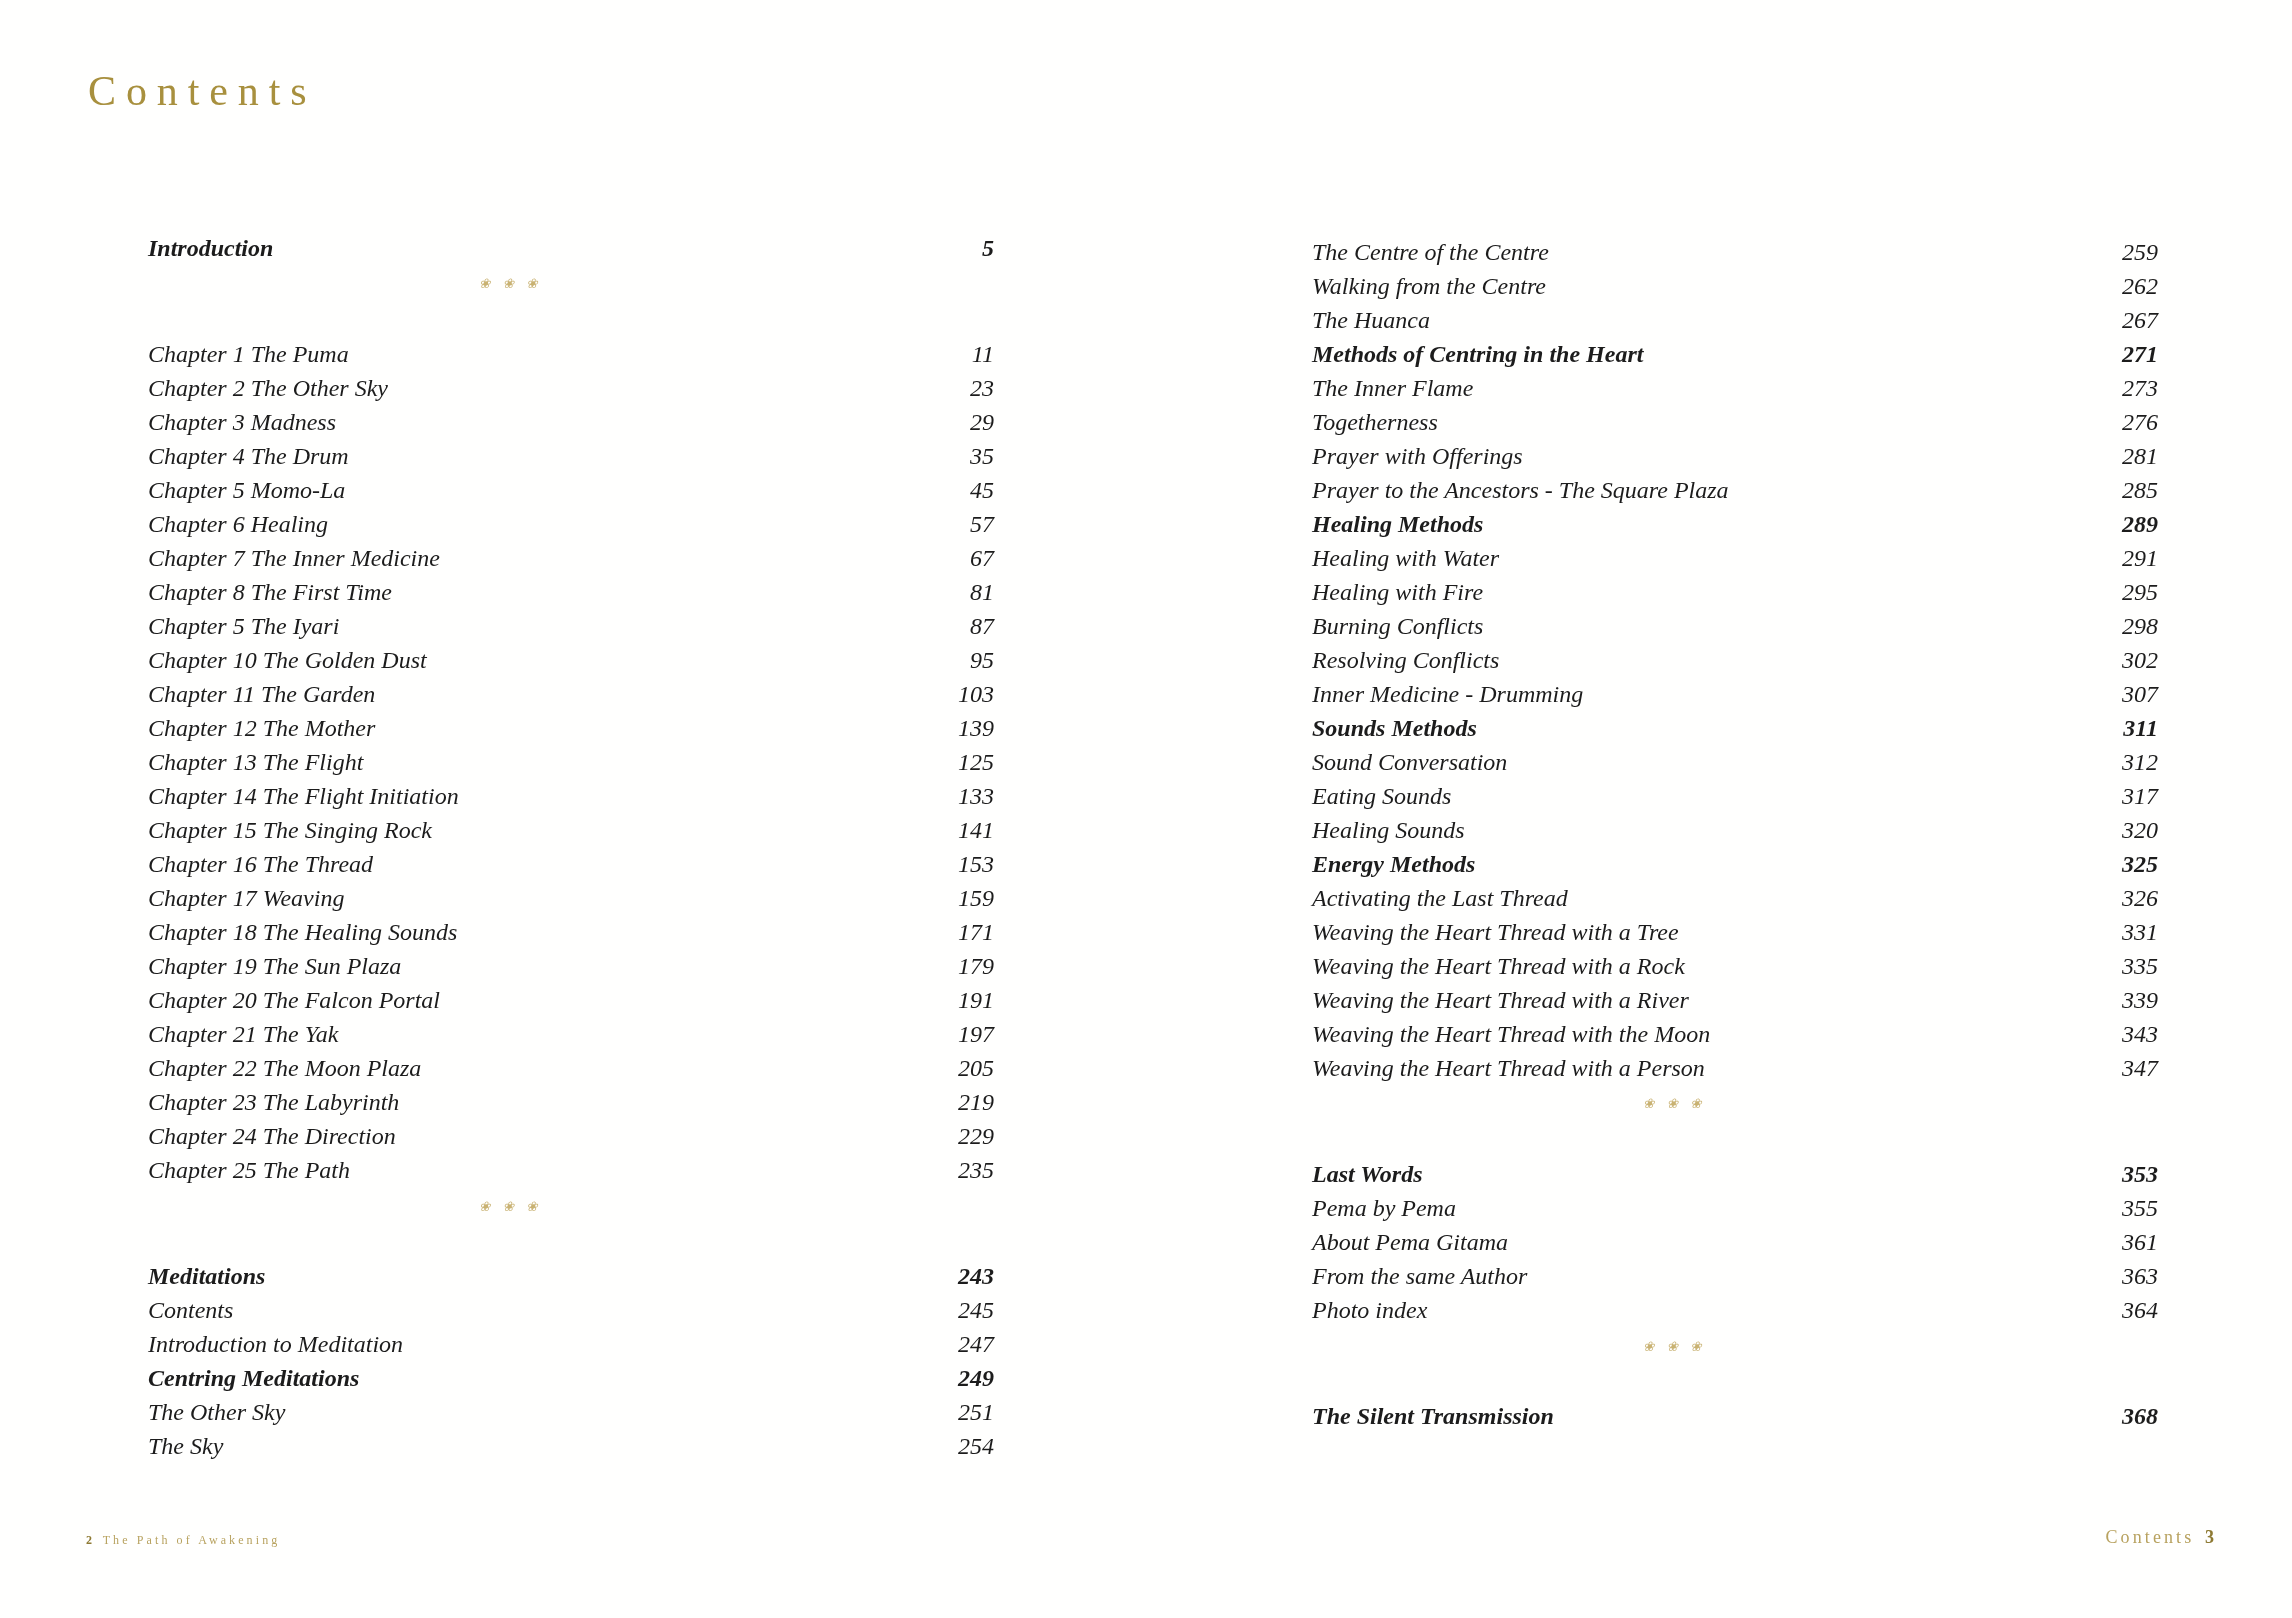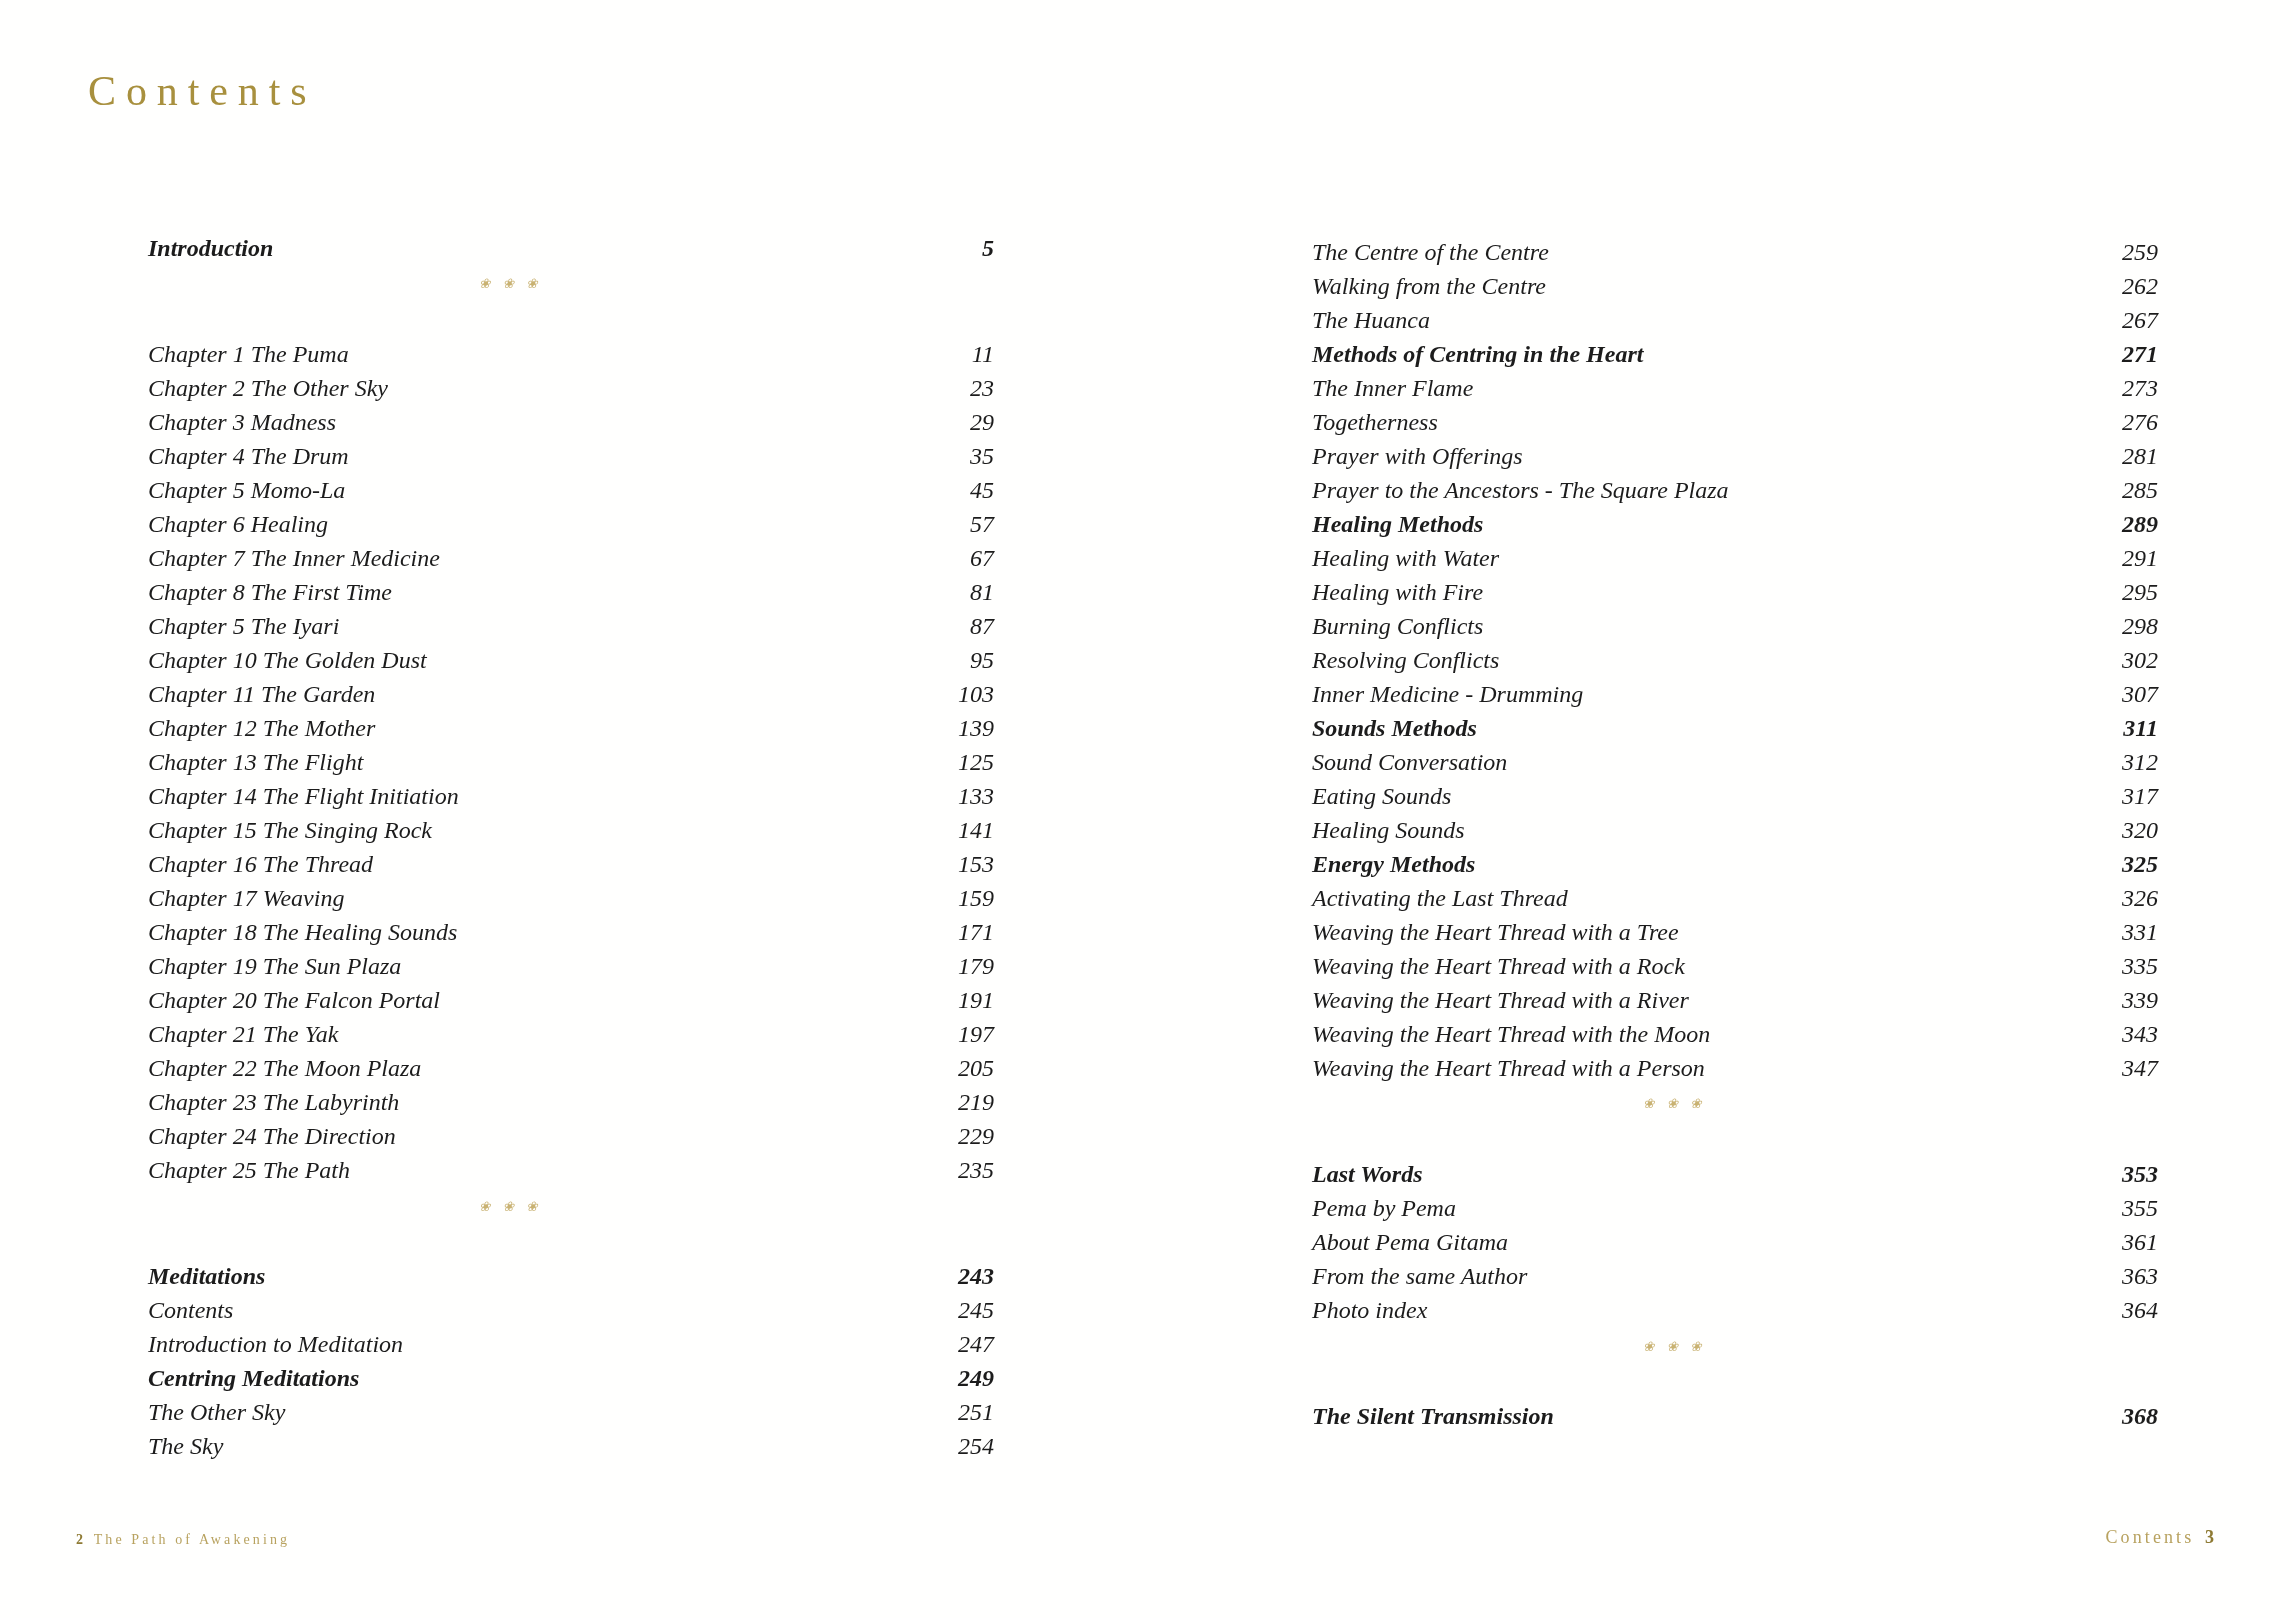--- a/index.html
+++ b/index.html
@@ -72,23 +72,23 @@
     user-select: none;
   }
   .ornament.left-orn { width: 725px; }
   .ornament.right-orn { width: 725px; }
 
   
   .col-right { top: 235px; }
 
   .footer-left {
     position: absolute;
-    left: 76px;
+    left: 86px;
     bottom: 70px;
-    font-size: 14px;
+    font-size: 12px;
     letter-spacing: 3.1px;
     color: #b8a25f;
   }
   .footer-left .fnum {
     color: #8e7a33;
     font-weight: bold;
     margin-right: 10.7px;
     letter-spacing: 0;
   }
   .footer-right {

